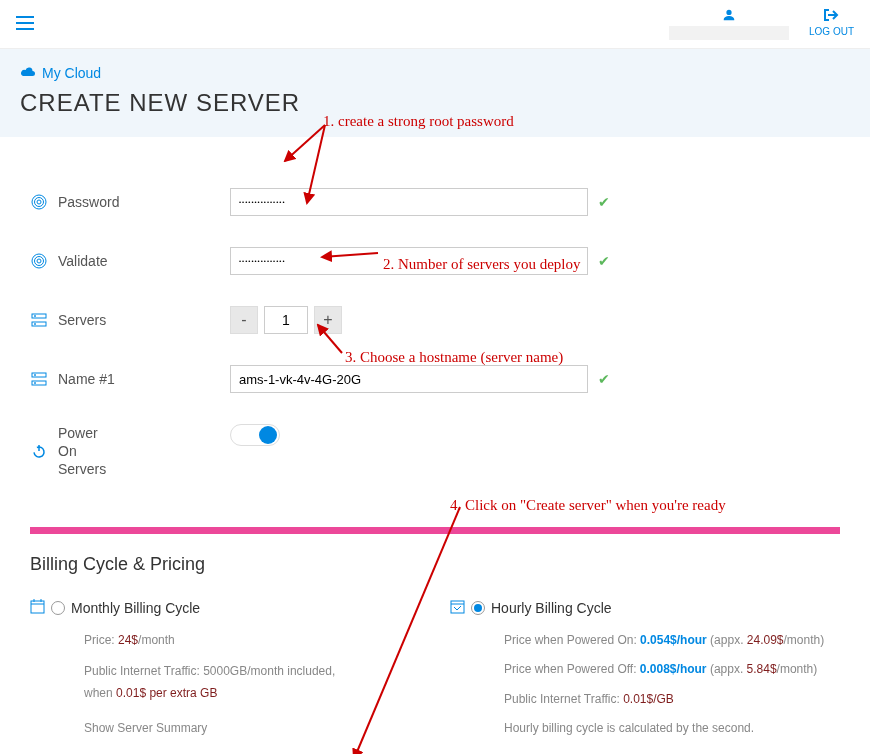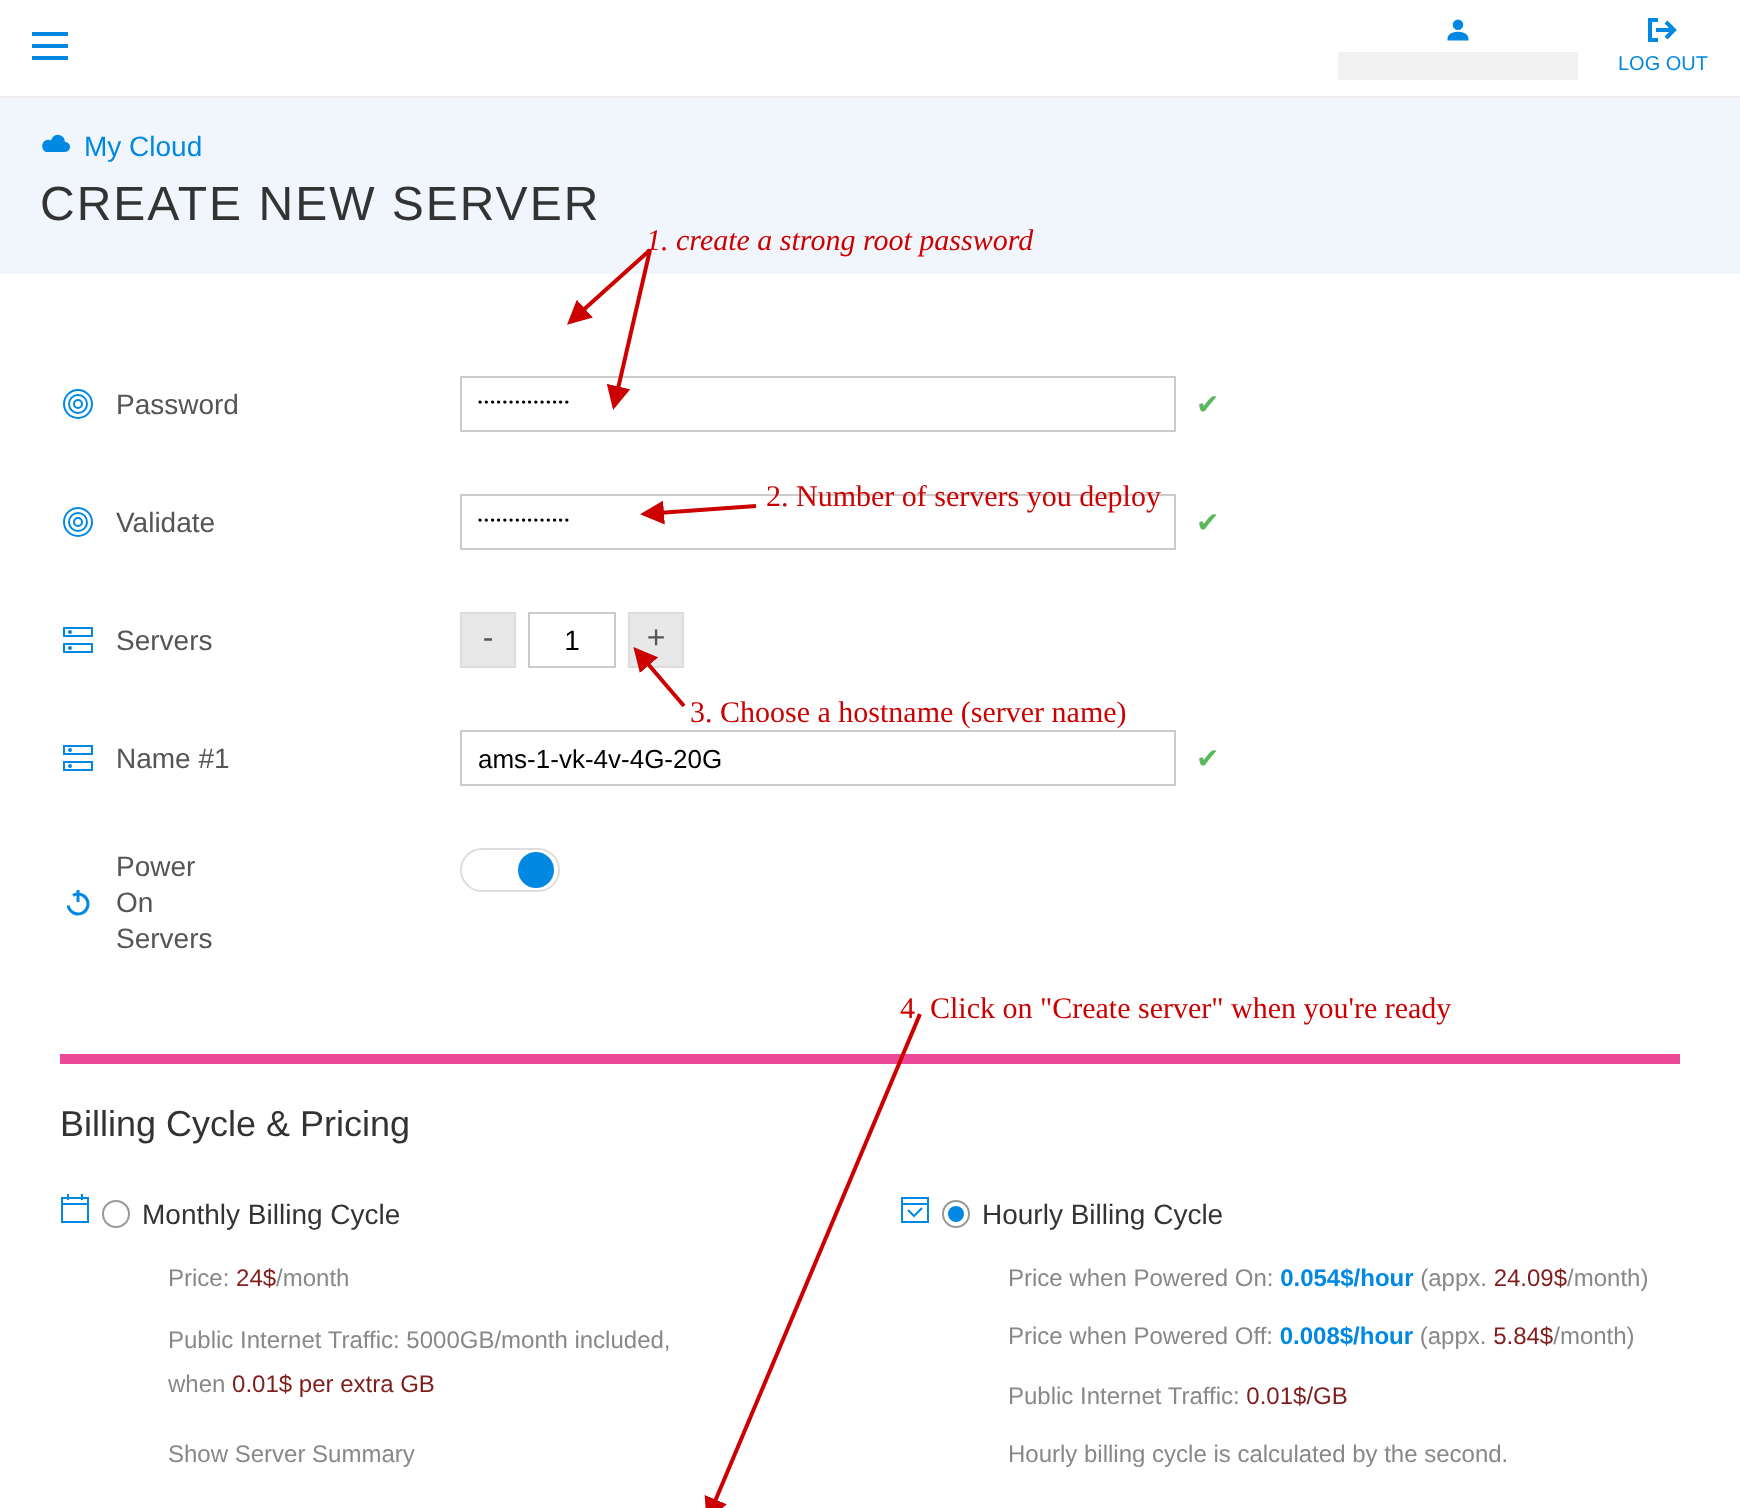--- a/index.html
+++ b/index.html
@@ -27,21 +27,21 @@
 .check-mark { color: #5cb85c; font-size: 14px; }
 
 .stepper { display: flex; align-items: center; }
 .step-btn { width: 28px; height: 28px; background: #e8e8e8; border: 1px solid #ddd; display: flex; align-items: center; justify-content: center; font-size: 16px; cursor: pointer; color: #555; }
 .step-val { width: 44px; height: 28px; border: 1px solid #ccc; text-align: center; font-size: 14px; margin: 0 6px; }
 
 .toggle { width: 50px; height: 22px; background: #fff; border: 1px solid #ddd; border-radius: 11px; position: relative; cursor: pointer; }
 .toggle-knob { width: 18px; height: 18px; background: #0088e2; border-radius: 50%; position: absolute; top: 1px; right: 2px; }
 
 .billing-section { padding: 0 30px 20px 30px; }
-.billing-title { font-size: 18px; font-weight: 400; color: #333; margin-bottom: 24px; padding-top: 10px; border-top: 5px solid #ec4899; padding-top: 20px;}
+.billing-title { font-size: 18px; font-weight: 400; color: #333; margin-bottom: 24px; padding-top: 10px; border-top: 7px solid #ec4899; padding-top: 20px;}
 .billing-cols { display: flex; gap: 30px; }
 .billing-col { flex: 1; }
 .billing-head { display: flex; align-items: center; gap: 6px; font-size: 14px; color: #333; margin-bottom: 12px; }
 .cal-icon { color: #0088e2; font-size: 16px; }
 .radio { width: 14px; height: 14px; border: 1px solid #999; border-radius: 50%; display: inline-flex; align-items: center; justify-content: center; }
 .radio.selected::after { content: ""; width: 8px; height: 8px; background: #0088e2; border-radius: 50%; }
 .billing-body { padding-left: 54px; color: #888; font-size: 12px; line-height: 1.8; }
 .billing-body .bold { font-weight: 400; color: #7f1d1d; }
 .price-blue { color: #0088e2; font-weight: 600; }
 .show-summary { color: #888; font-size: 12px; margin-top: 14px; cursor: pointer; }
@@ -87,32 +87,32 @@
           <path d="M12.5 5a3.5 3.5 0 00-6.9-.9A3 3 0 003 10h9.5a2.5 2.5 0 000-5z"></path>
         </svg>
     </span>
     <span>My Cloud</span>
   </div>
   <div class="page-title">CREATE NEW SERVER</div>
 </div>
 
 <div class="form-area" style="position:relative">
 
-  <div class="annot" style="top:-24px; left:323px;font-style:italic;">1. create a strong root password</div>
+  <div class="annot" style="top:-24px; left:323px;">1. create a strong root password</div>
   <svg class="arrow" style="top:-16px; left:275px;" width="70" height="90">
     <defs>
         <marker id="ah1" markerWidth="6" markerHeight="6" refX="5" refY="3" orient="auto">
           <path d="M0,0 L6,3 L0,6 Z" fill="#c00"></path>
         </marker>
       </defs>
     <line x1="50" y1="4" x2="10" y2="40" stroke="#c00" stroke-width="2" marker-end="url(#ah1)"></line>
     <line x1="50" y1="4" x2="32" y2="82" stroke="#c00" stroke-width="2" marker-end="url(#ah1)"></line>
   </svg>
 
-  <div class="annot" style="top:104px; left:383px;font-family:Liberation Serif, serif;">2. Number of servers you deploy</div>
+  <div class="annot" style="top:119px; left:383px;font-family:Liberation Serif, serif;">2. Number of servers you deploy</div>
   <svg class="arrow" style="top:108px; left:316px;" width="70" height="20">
     <defs>
         <marker id="ah2" markerWidth="6" markerHeight="6" refX="5" refY="3" orient="auto">
           <path d="M0,0 L6,3 L0,6 Z" fill="#c00"></path>
         </marker>
       </defs>
     <line x1="62" y1="8" x2="6" y2="12" stroke="#c00" stroke-width="2" marker-end="url(#ah2)"></line>
   </svg>
 
   <div class="annot" style="top:212px; left:345px;">3. Choose a hostname (server name)</div>

